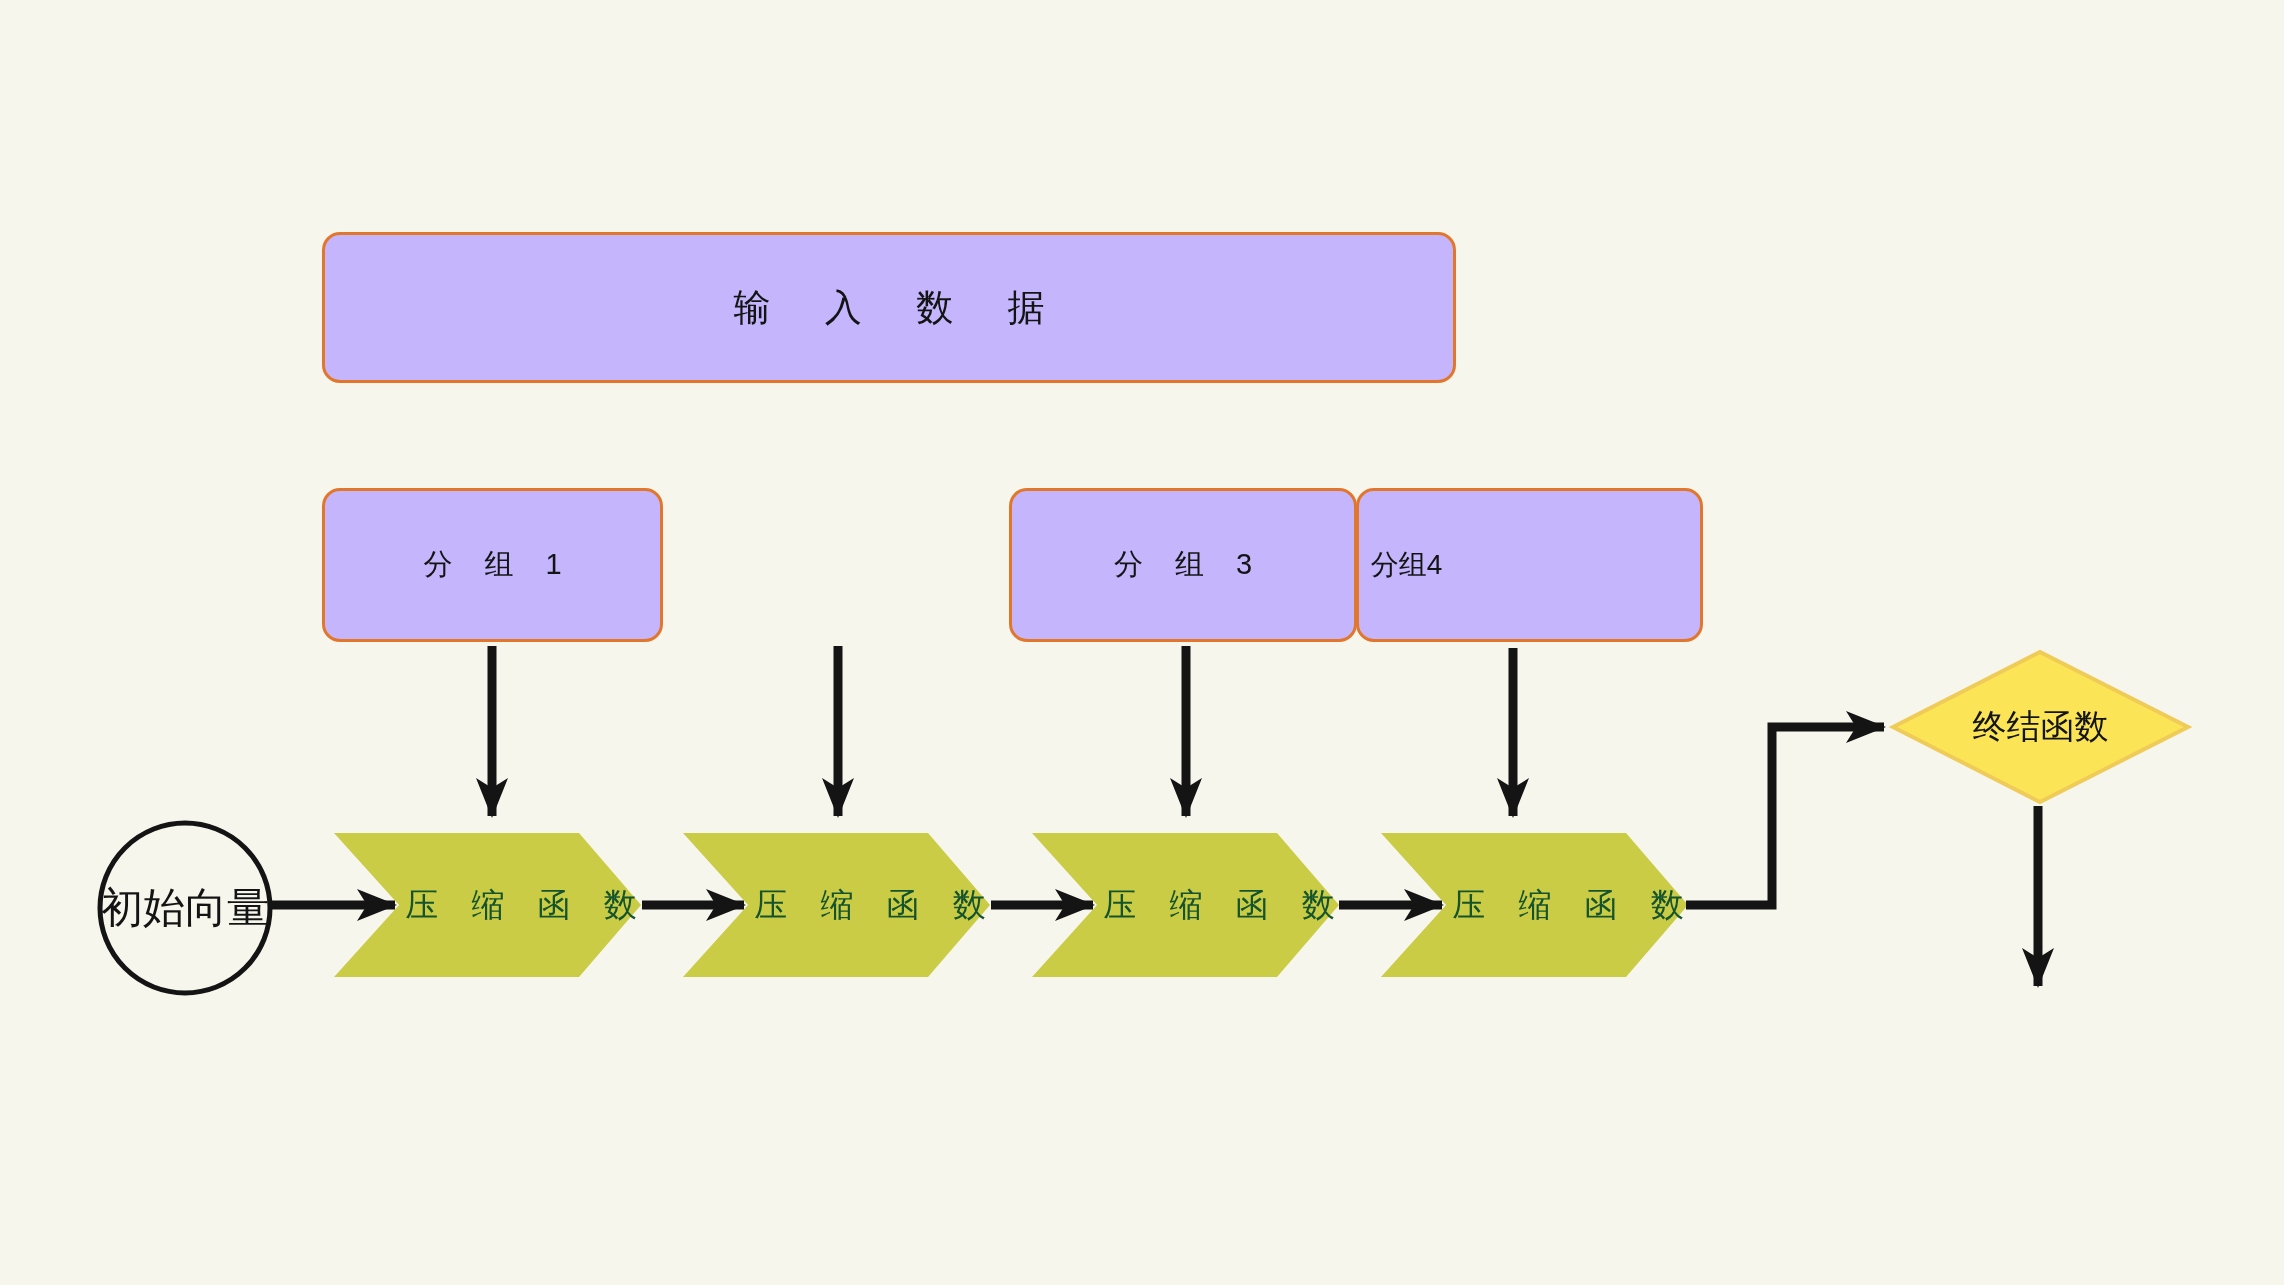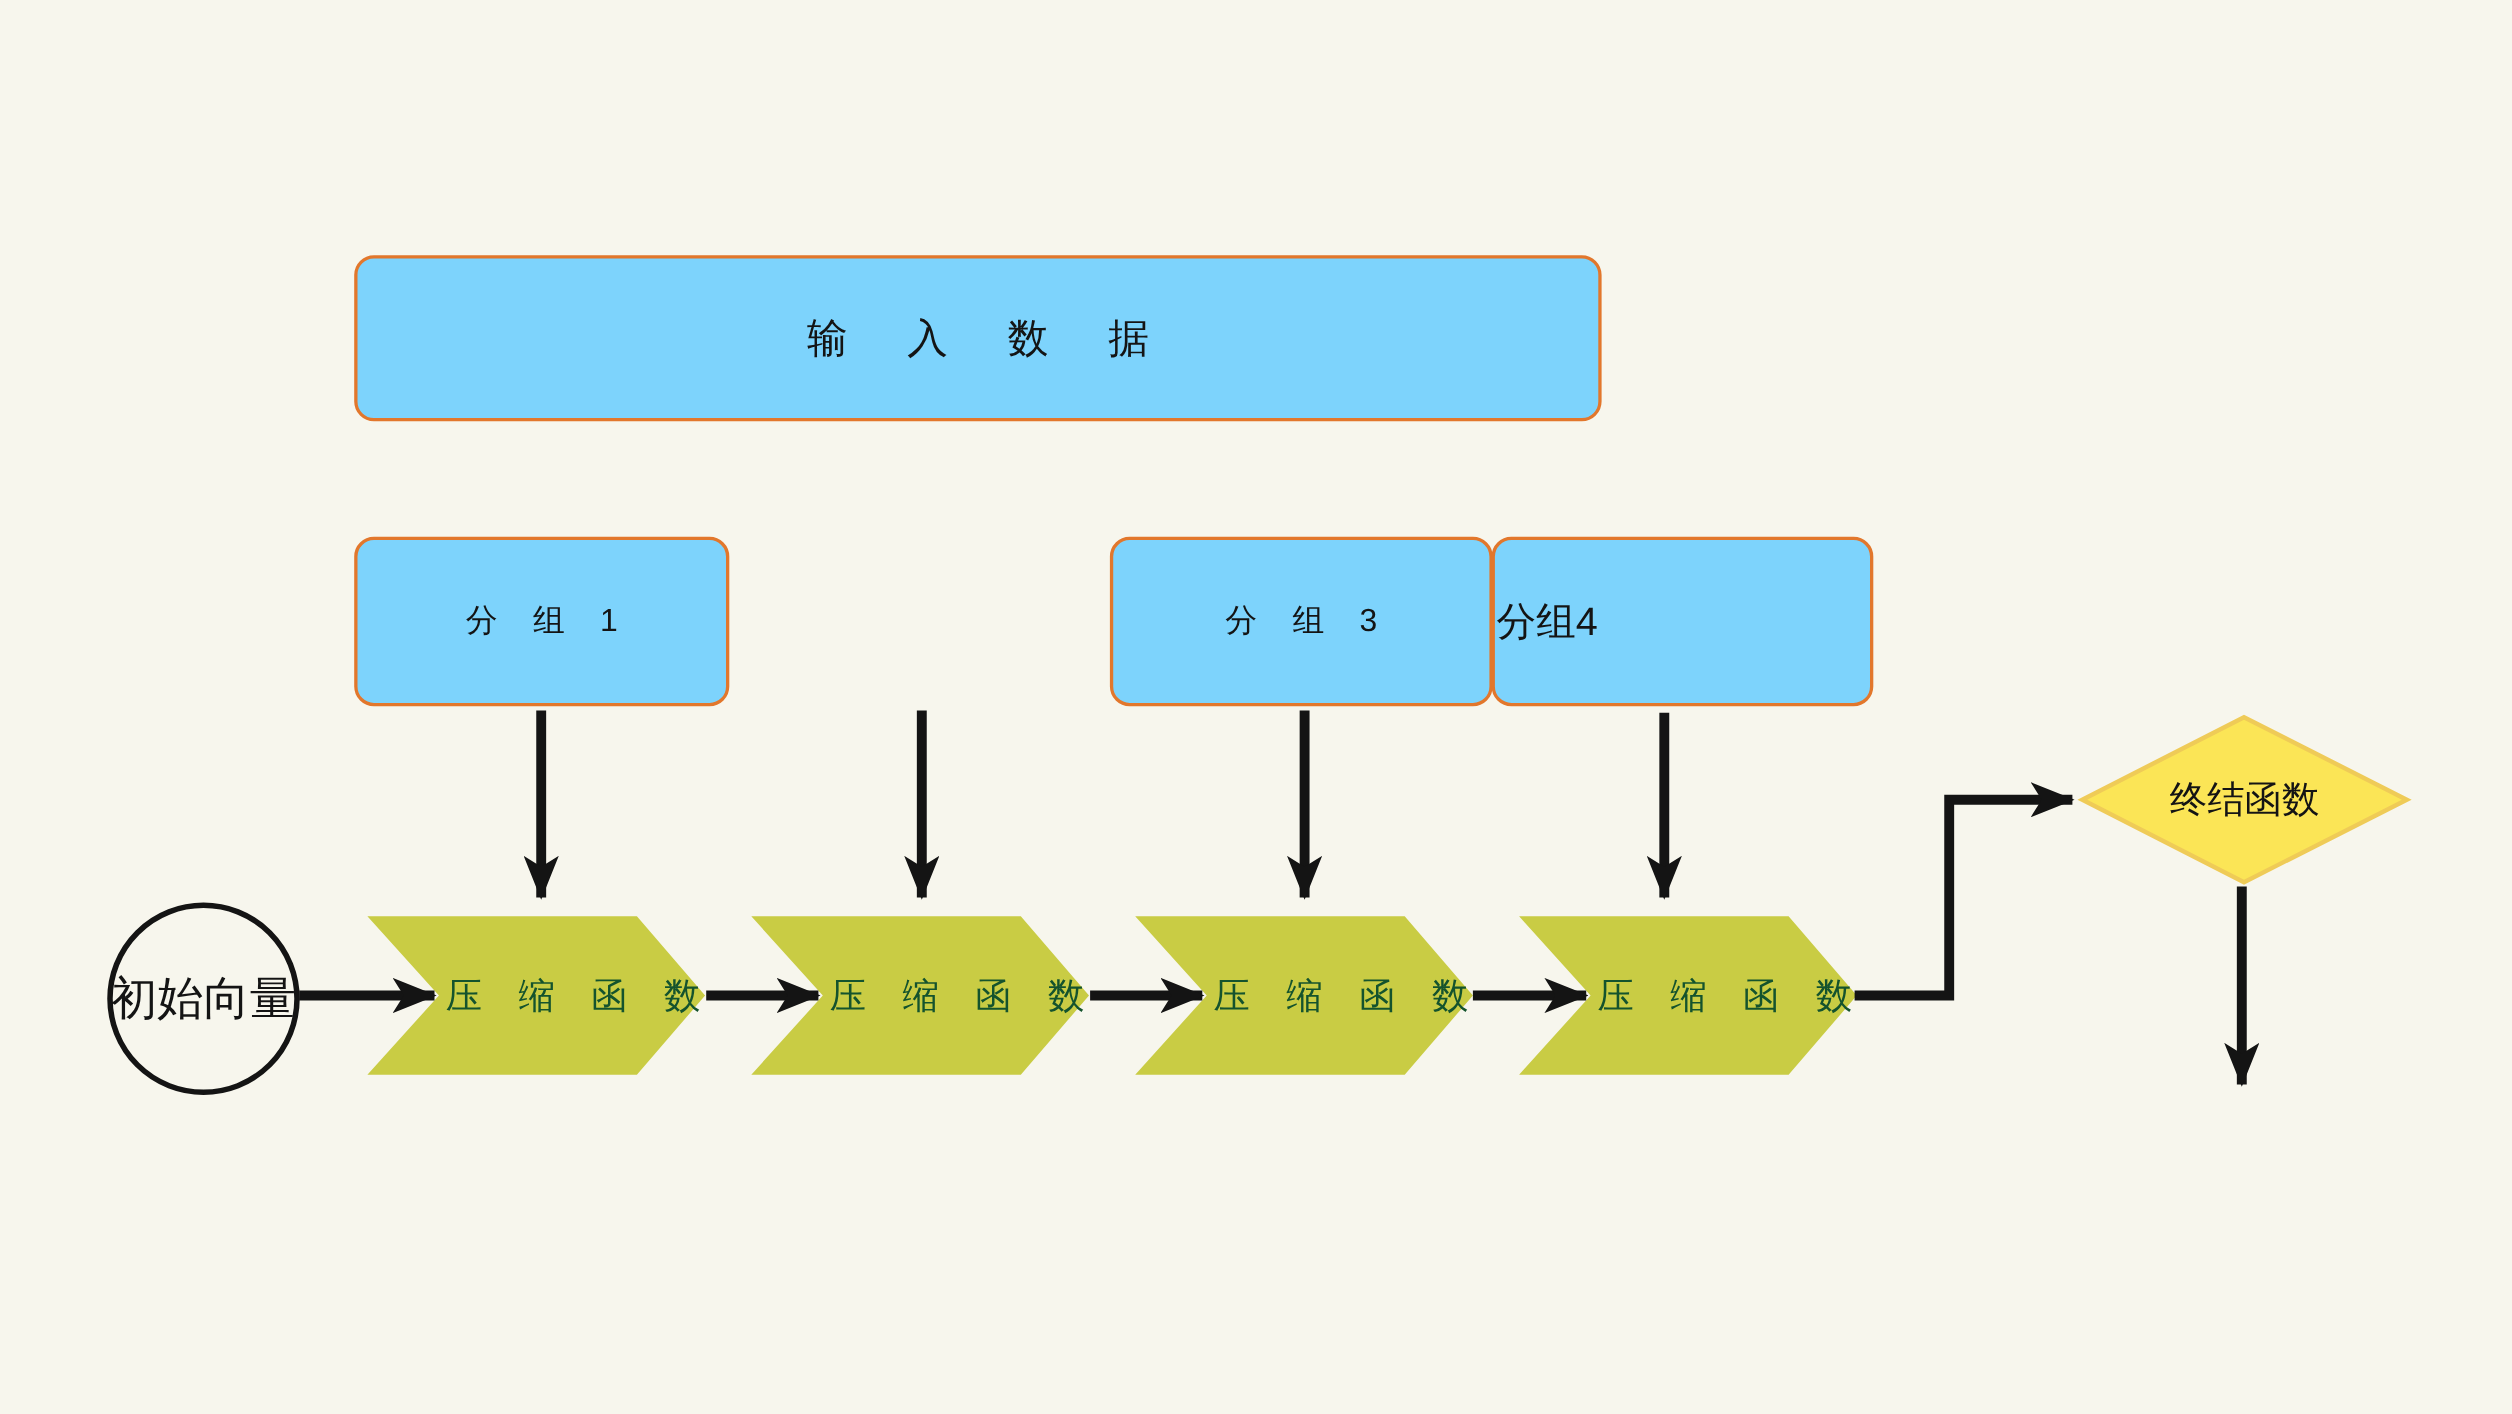--- a/index.html
+++ b/index.html
@@ -7,36 +7,36 @@
     position:relative;
     width:2284px;height:1285px;
     background:#f7f6ed;
     font-family:"Liberation Sans","DejaVu Sans",sans-serif;
     color:#141414;
     overflow:hidden;
   }
   svg.layer{position:absolute;left:0;top:0;width:2284px;height:1285px;}
   .abs{position:absolute;box-sizing:border-box;display:flex;align-items:center;justify-content:center;}
   .ybox{
-    background:#7dd3fc;
+    background:#c4b5fd;
     border:3px solid #e2772c;
     border-radius:18px;
   }
   .input-box{left:322px;top:232px;width:1134px;height:151px;}
   .g1{left:322px;top:488px;width:341px;height:154px;}
   .g2{left:662px;top:488px;width:348px;height:154px;}
   .g3{left:1009px;top:488px;width:348px;height:154px;}
   .g4{left:1356px;top:488px;width:347px;height:154px;}
   .graybox{
     left:1455px;top:491px;width:283px;height:154px;
     background:#c3c2d3;border-radius:22px;
   }
   .title-lbl{font-size:37px;letter-spacing:22px;text-indent:22px;font-weight:500;}
   .grp-lbl{font-size:29px;letter-spacing:12px;text-indent:12px;}
-  .g4-lbl{left:1356px;top:488px;width:101px;height:154px;font-size:36px;}
+  .g4-lbl{left:1356px;top:488px;width:101px;height:154px;font-size:28px;}
   .pad-lbl{font-size:30px;}
   .circle-lbl{left:100px;top:823px;width:170px;height:170px;font-size:42px;}
   .chev-lbl{top:833px;width:300px;height:144px;color:#14532d;font-size:33px;letter-spacing:12px;text-indent:12px;}
   .cl1{left:371px;} .cl2{left:720px;} .cl3{left:1069px;} .cl4{left:1418px;}
   .diamond-lbl{left:1893px;top:652px;width:295px;height:150px;font-size:34px;}
   .hash-lbl{left:1888px;top:1030px;width:300px;height:62px;font-size:39px;letter-spacing:18px;text-indent:18px;font-weight:500;}
 </style>
 </head>
 <body>
 

